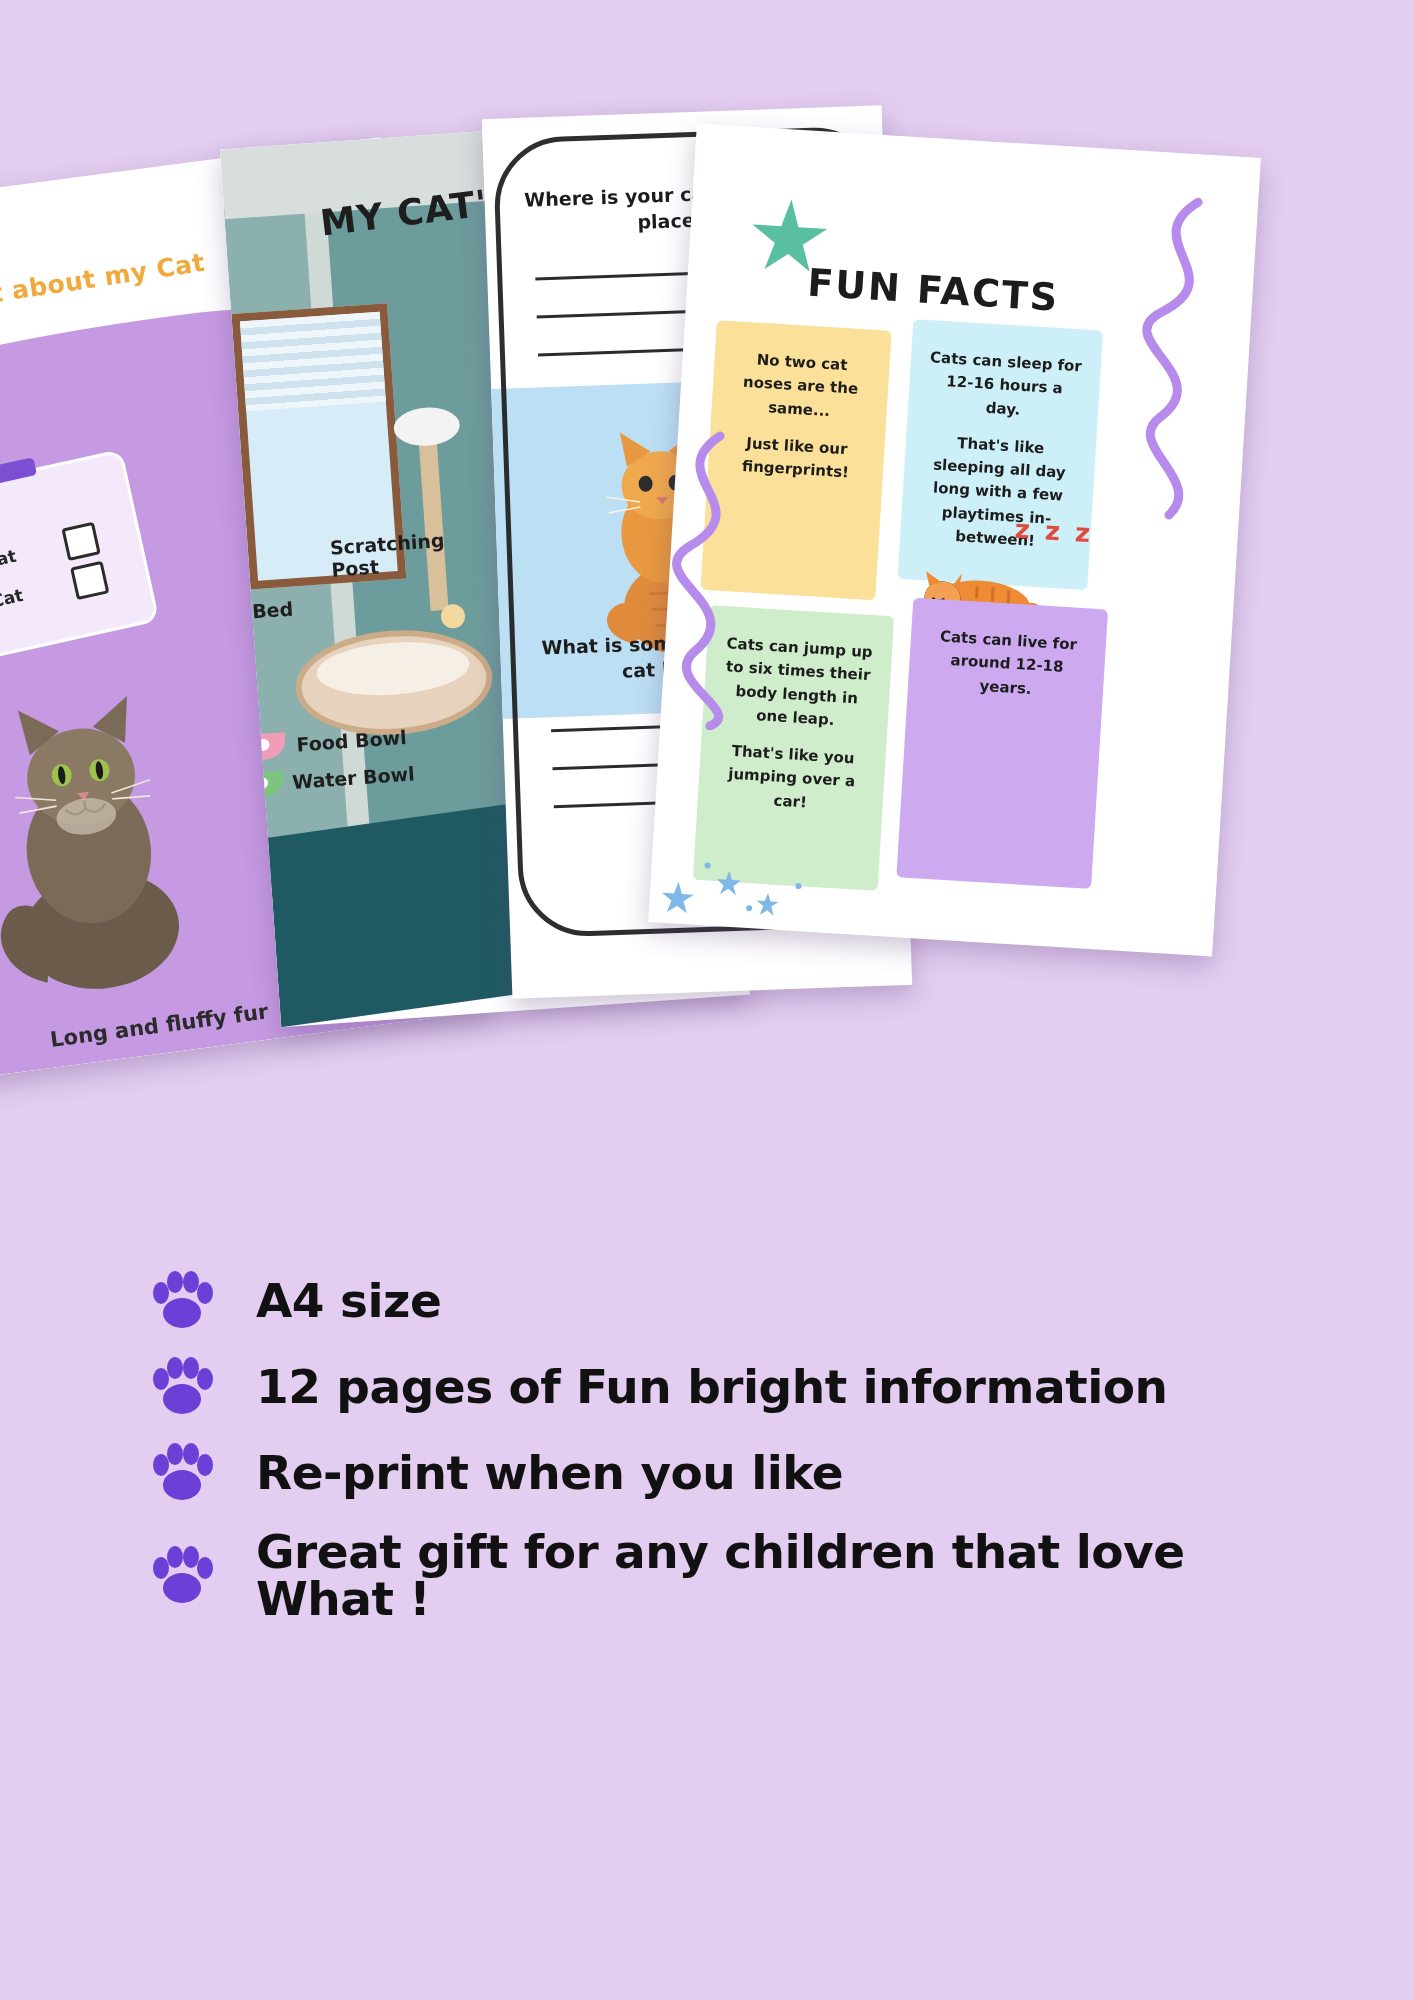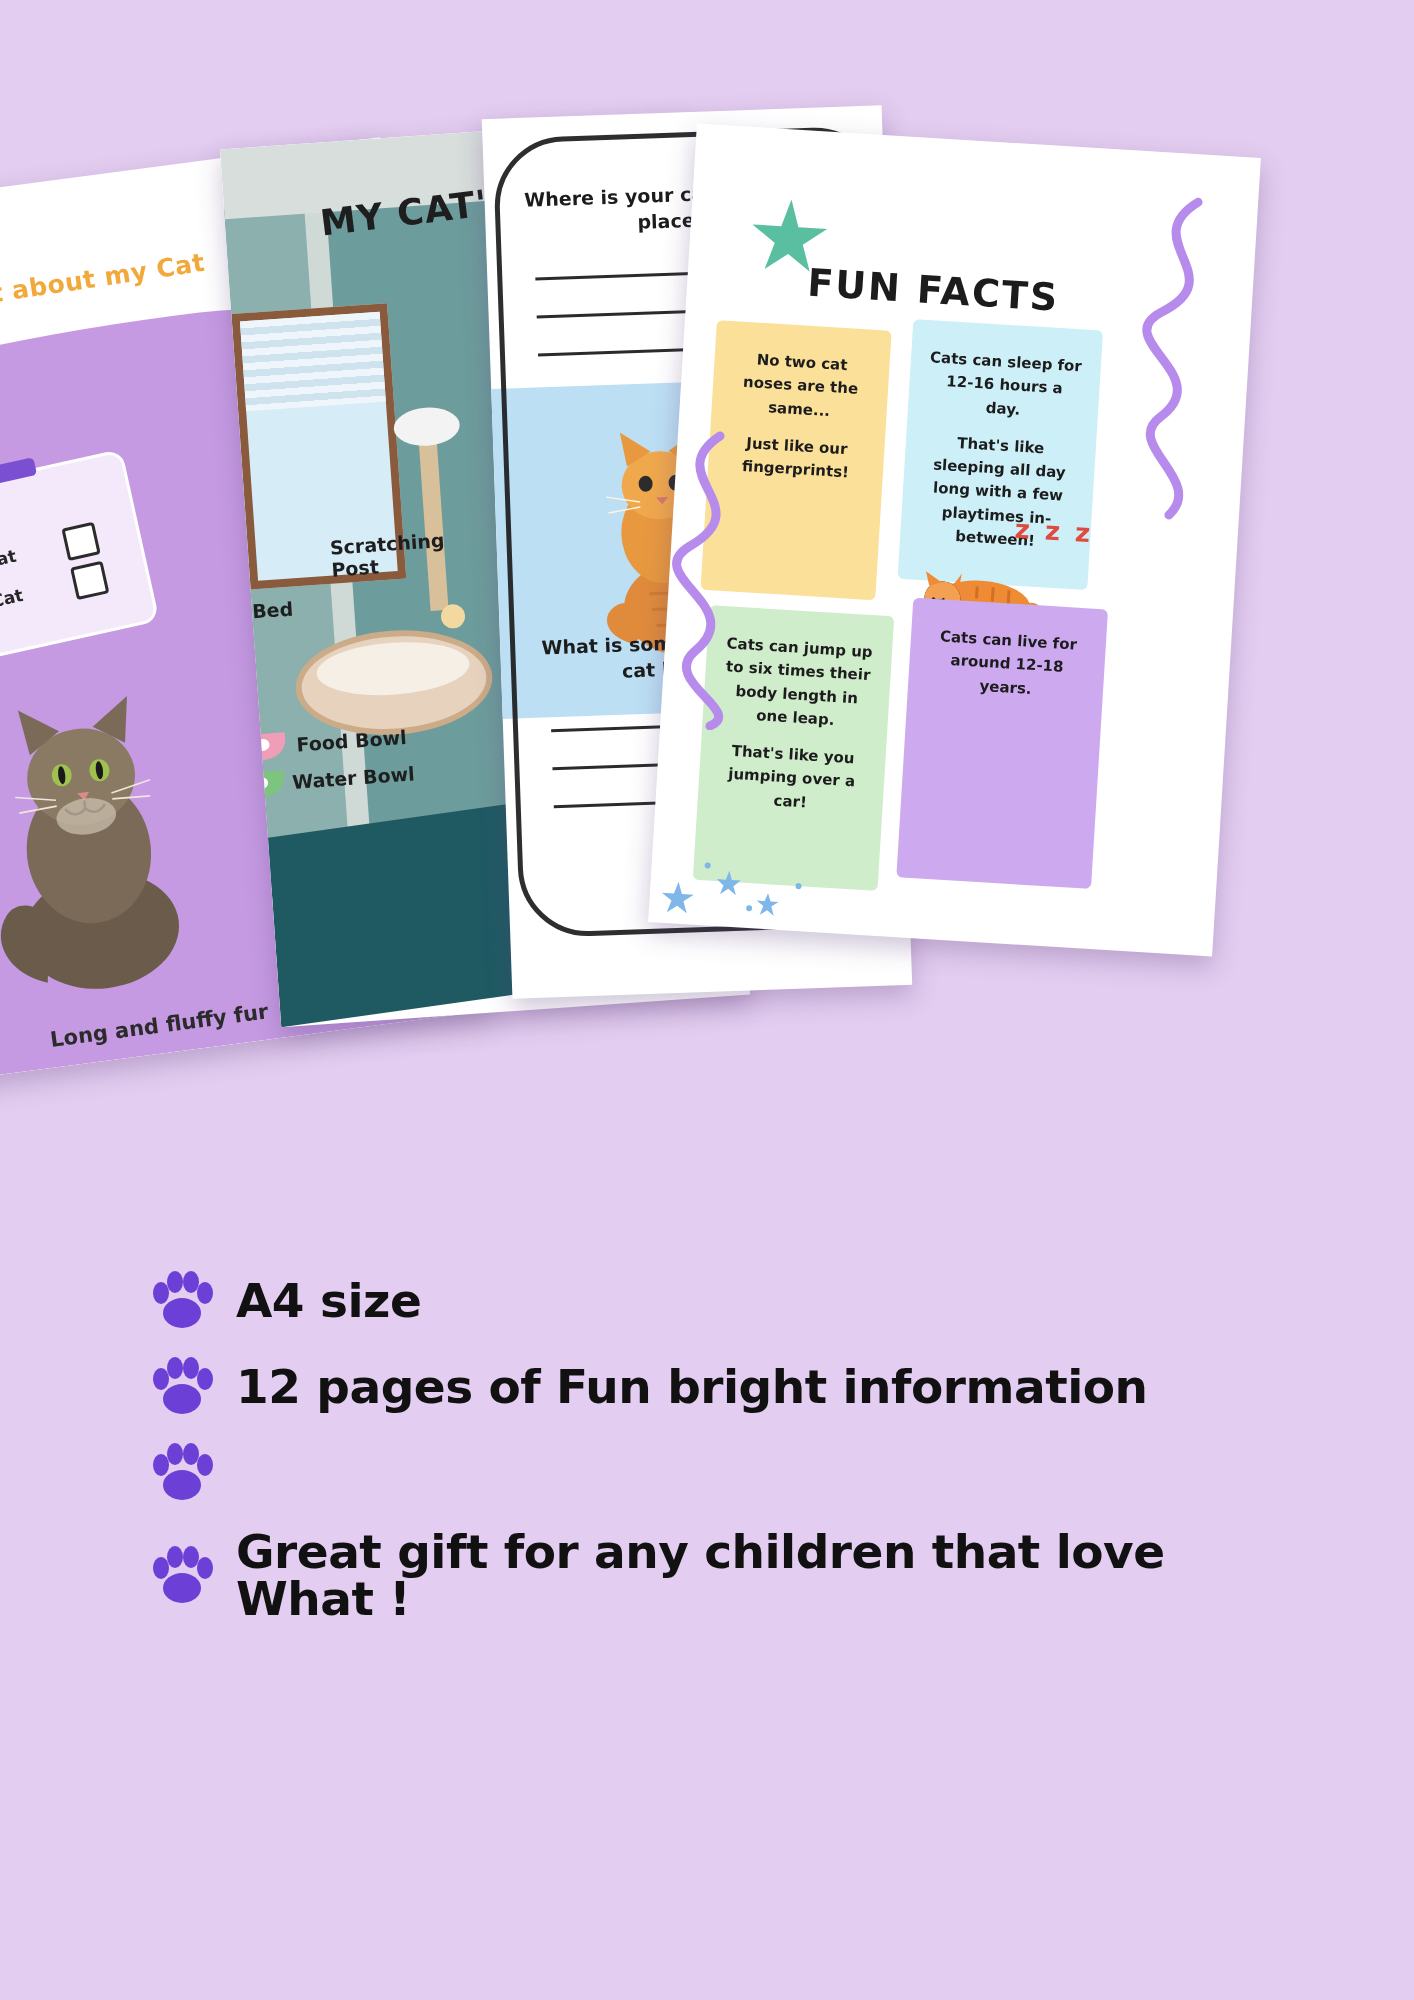--- a/index.html
+++ b/index.html
@@ -421,20 +421,21 @@
     flex: 0 0 64px;
     margin-right: 22px;
   }
   .feature-text {
     font-family: "DejaVu Sans", sans-serif;
     font-weight: bold;
     font-size: 47px;
     color: #111111;
     letter-spacing: -0.5px;
     line-height: 1;
+    margin-left: 20px;
   }
 </style>
 </head>
 <body>
 
 <div id="mockup-stage">
 
   <div class="sheet" id="sheet-about">
     <div class="lilac-body"></div>
     <div class="about-title">A little bit about my Cat</div>
@@ -655,20 +656,21 @@
   </div>
 
   <div class="feature-row">
     <svg class="paw-bullet" viewBox="0 0 64 60">
       <ellipse cx="32" cy="43" rx="19" ry="15" fill="#6c3fd6"></ellipse>
       <ellipse cx="11" cy="23" rx="8" ry="11" fill="#6c3fd6"></ellipse>
       <ellipse cx="25" cy="12" rx="8" ry="11" fill="#6c3fd6"></ellipse>
       <ellipse cx="41" cy="12" rx="8" ry="11" fill="#6c3fd6"></ellipse>
       <ellipse cx="55" cy="23" rx="8" ry="11" fill="#6c3fd6"></ellipse>
     </svg>
+    <div class="feature-text">Re-print when you like</div>
   </div>
 
   <div class="feature-row">
     <svg class="paw-bullet" viewBox="0 0 64 60">
       <ellipse cx="32" cy="43" rx="19" ry="15" fill="#6c3fd6"></ellipse>
       <ellipse cx="11" cy="23" rx="8" ry="11" fill="#6c3fd6"></ellipse>
       <ellipse cx="25" cy="12" rx="8" ry="11" fill="#6c3fd6"></ellipse>
       <ellipse cx="41" cy="12" rx="8" ry="11" fill="#6c3fd6"></ellipse>
       <ellipse cx="55" cy="23" rx="8" ry="11" fill="#6c3fd6"></ellipse>
     </svg>

